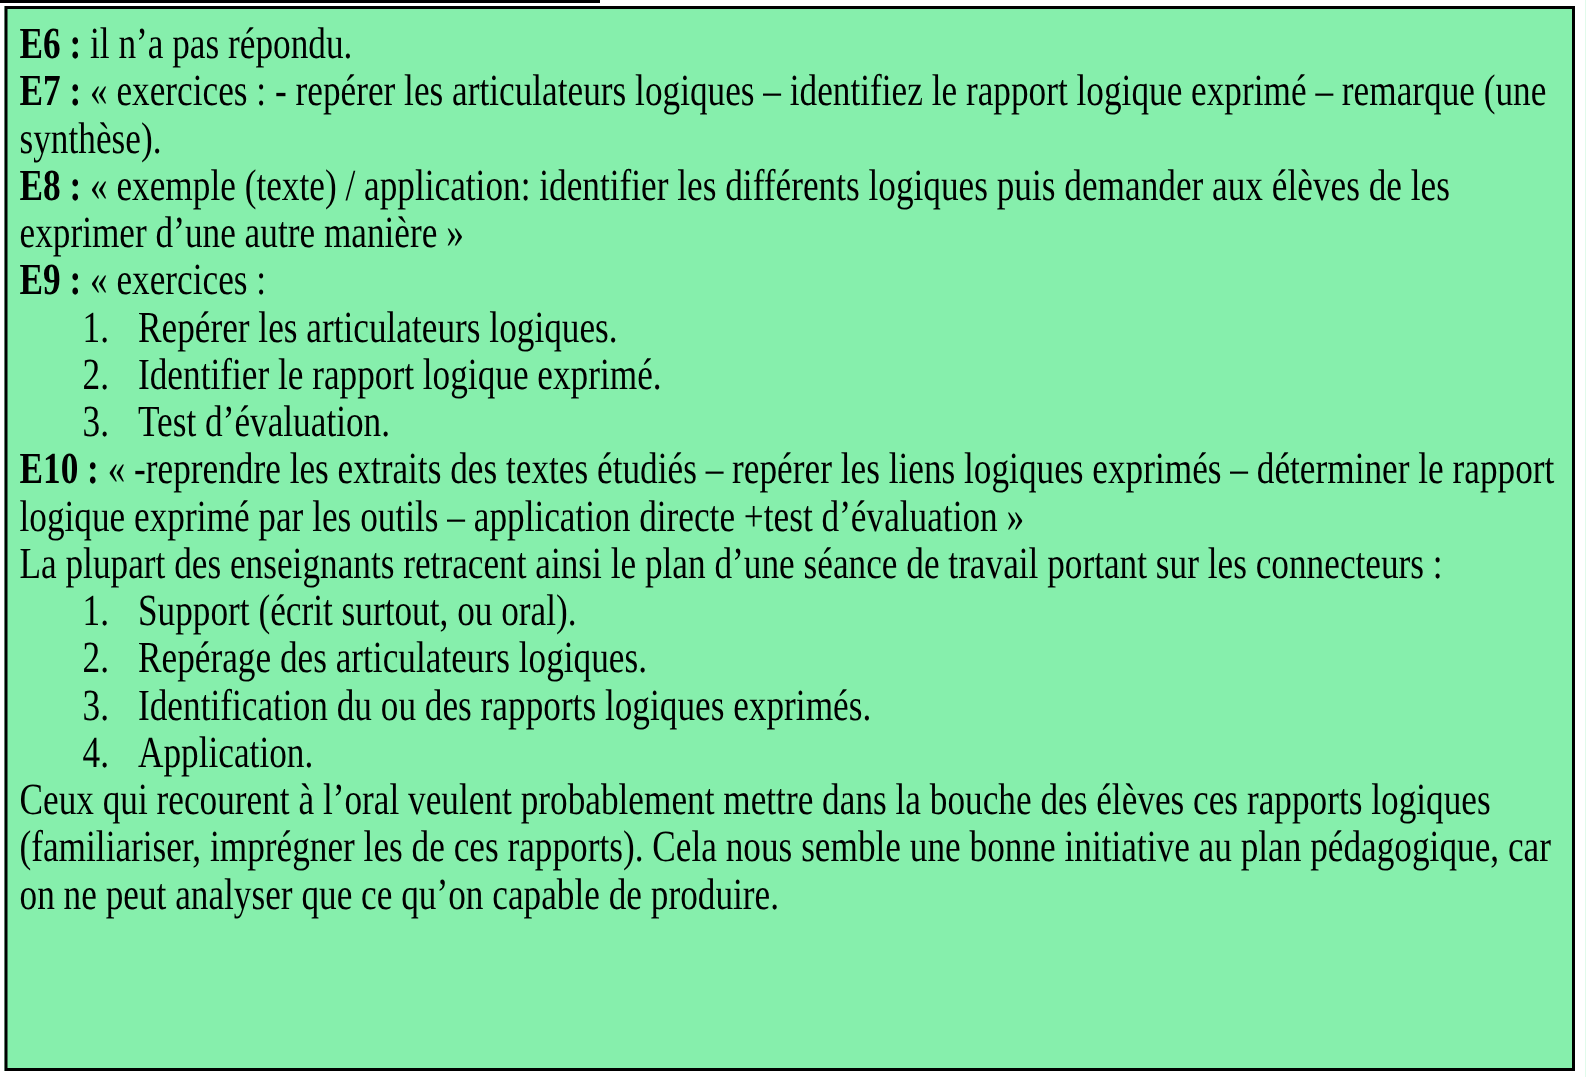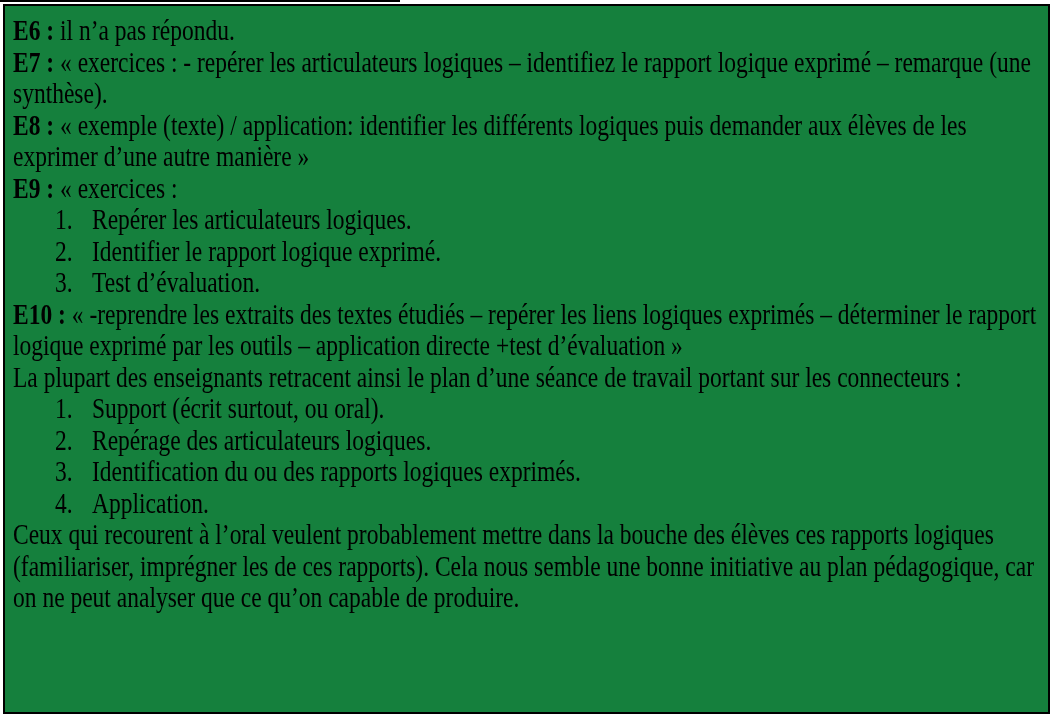--- a/index.html
+++ b/index.html
@@ -24,21 +24,21 @@
     background: #000000;
   }
   .frame {
     position: absolute;
     top: 4px;
     left: 3px;
     width: 1047px;
     height: 710px;
     box-sizing: border-box;
     border: 2px solid #000000;
-    background: #15803d;
+    background: #86efac;
     overflow: hidden;
   }
   .doc {
     padding: 7px 10px 0 8px;
     font-size: 23.5px;
     line-height: 25px;
     transform: scaleY(1.26);
     transform-origin: top left;
   }
   .doc p {

